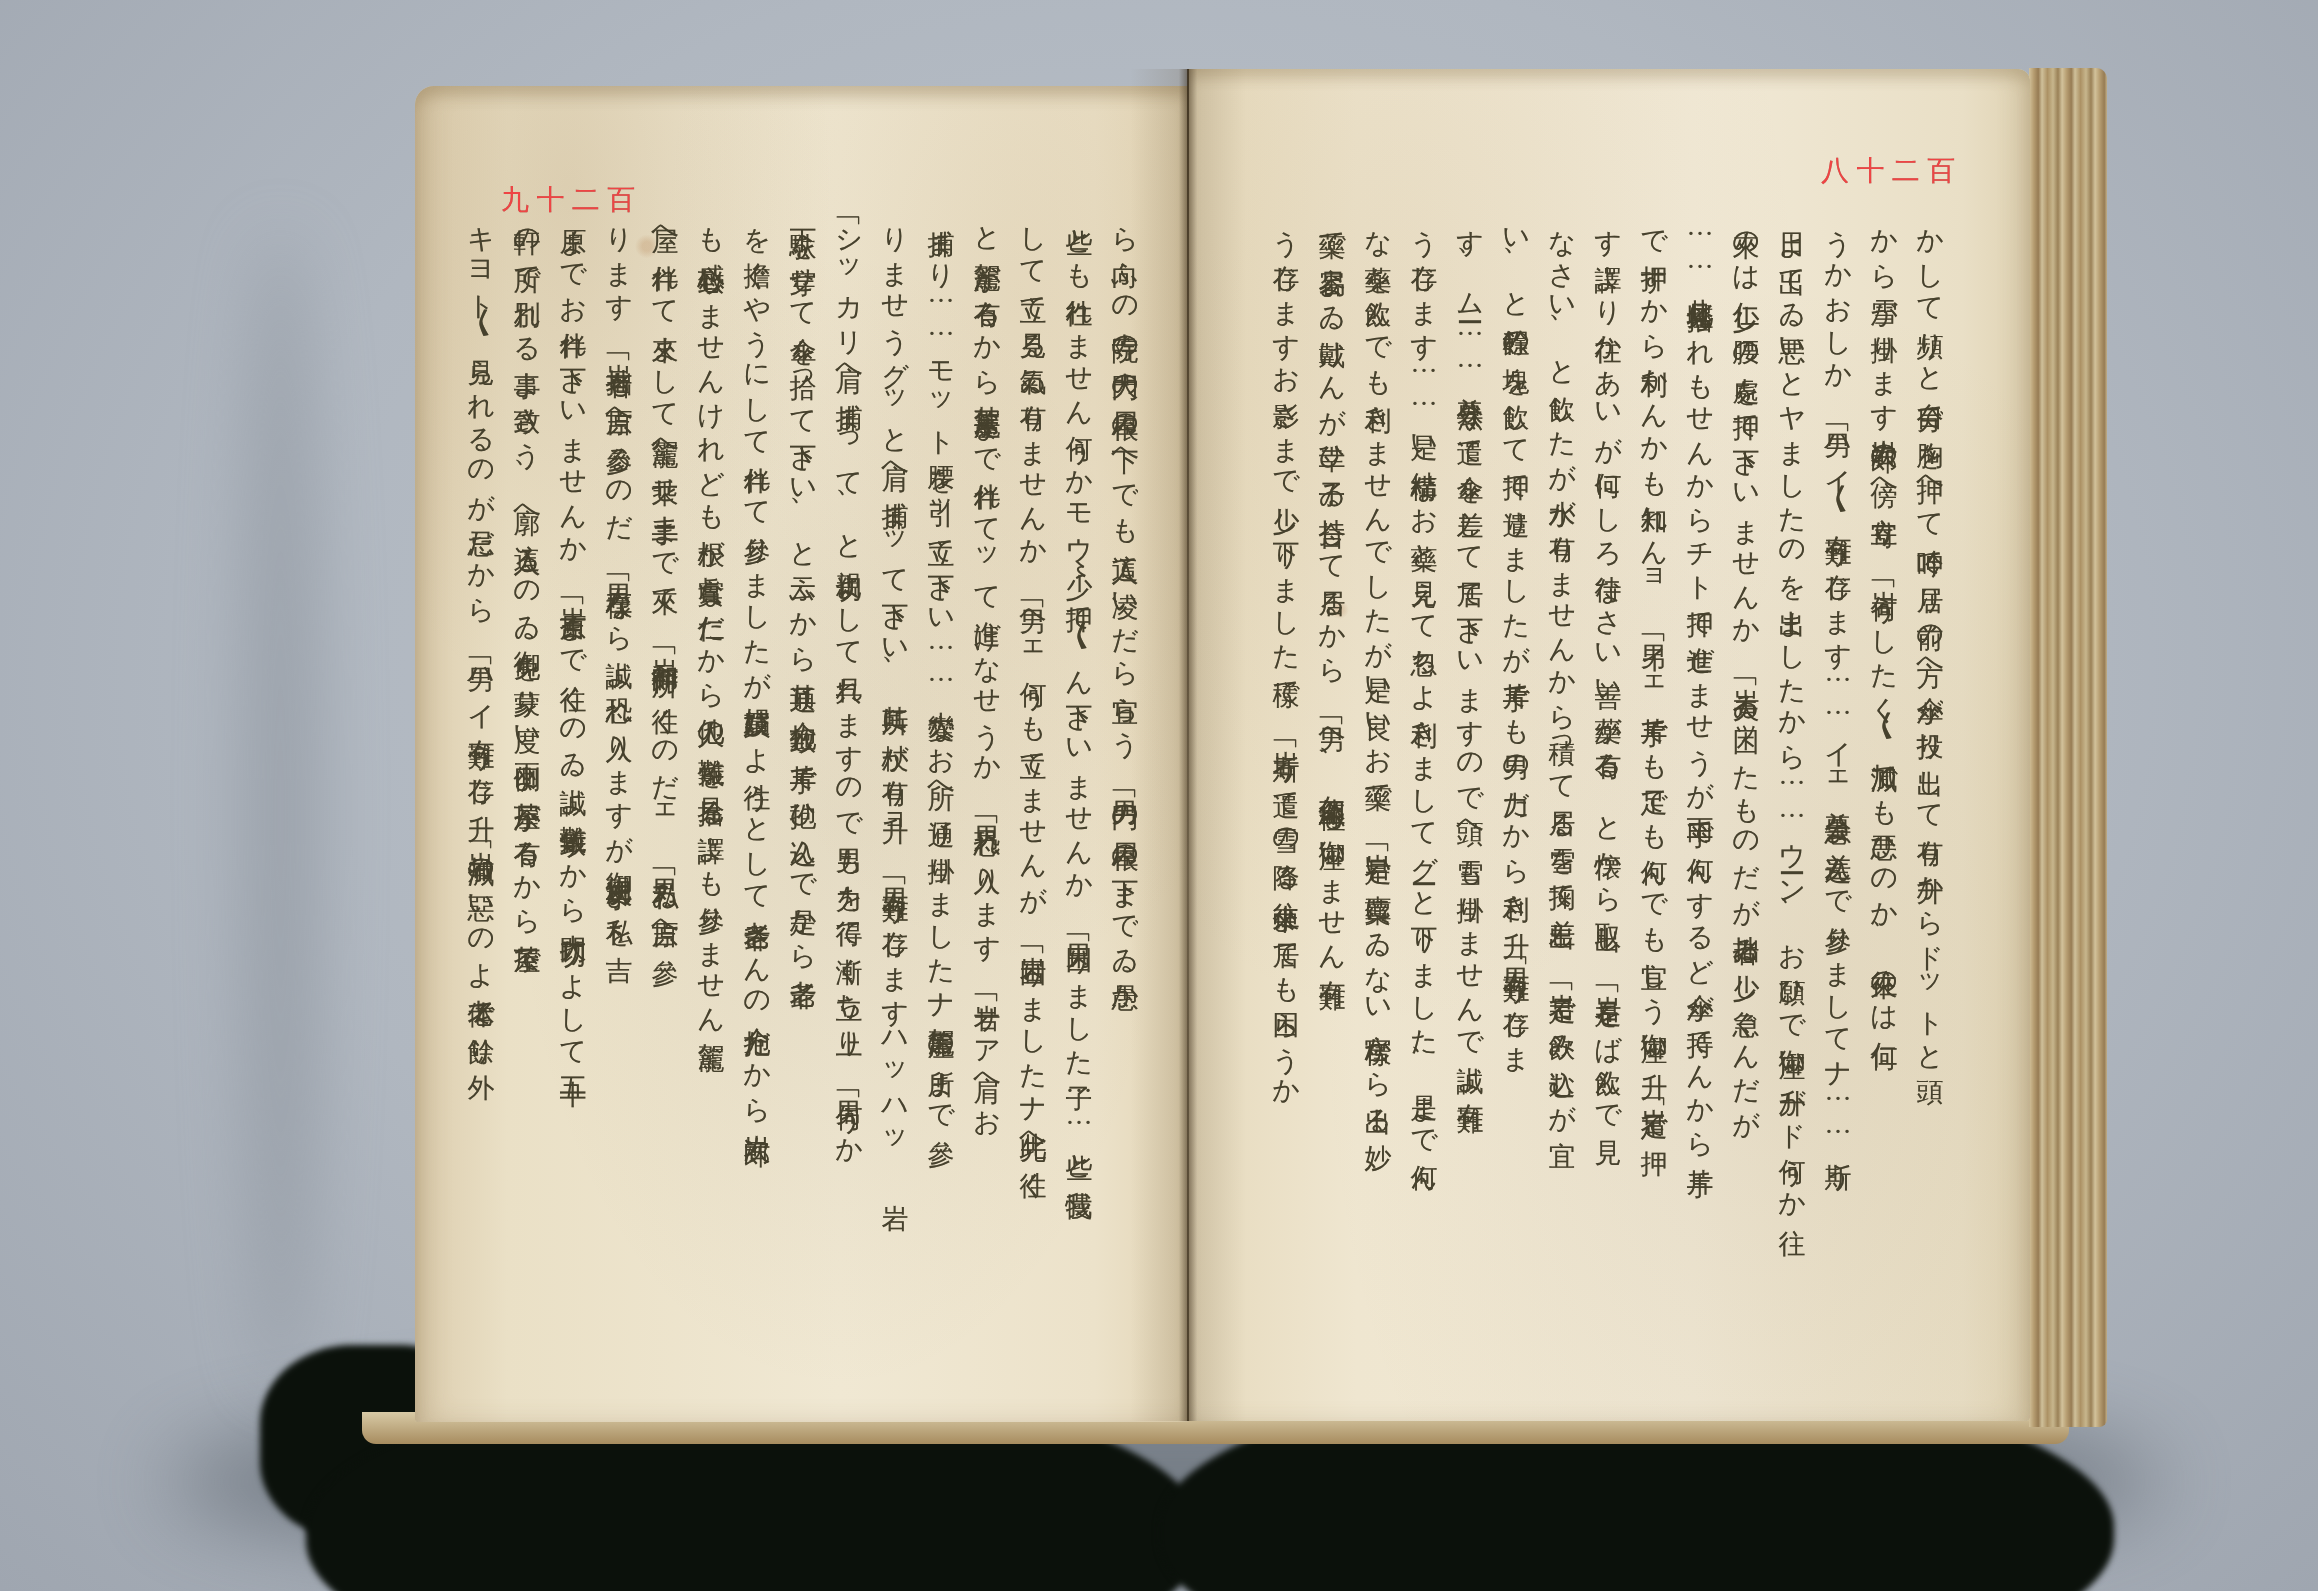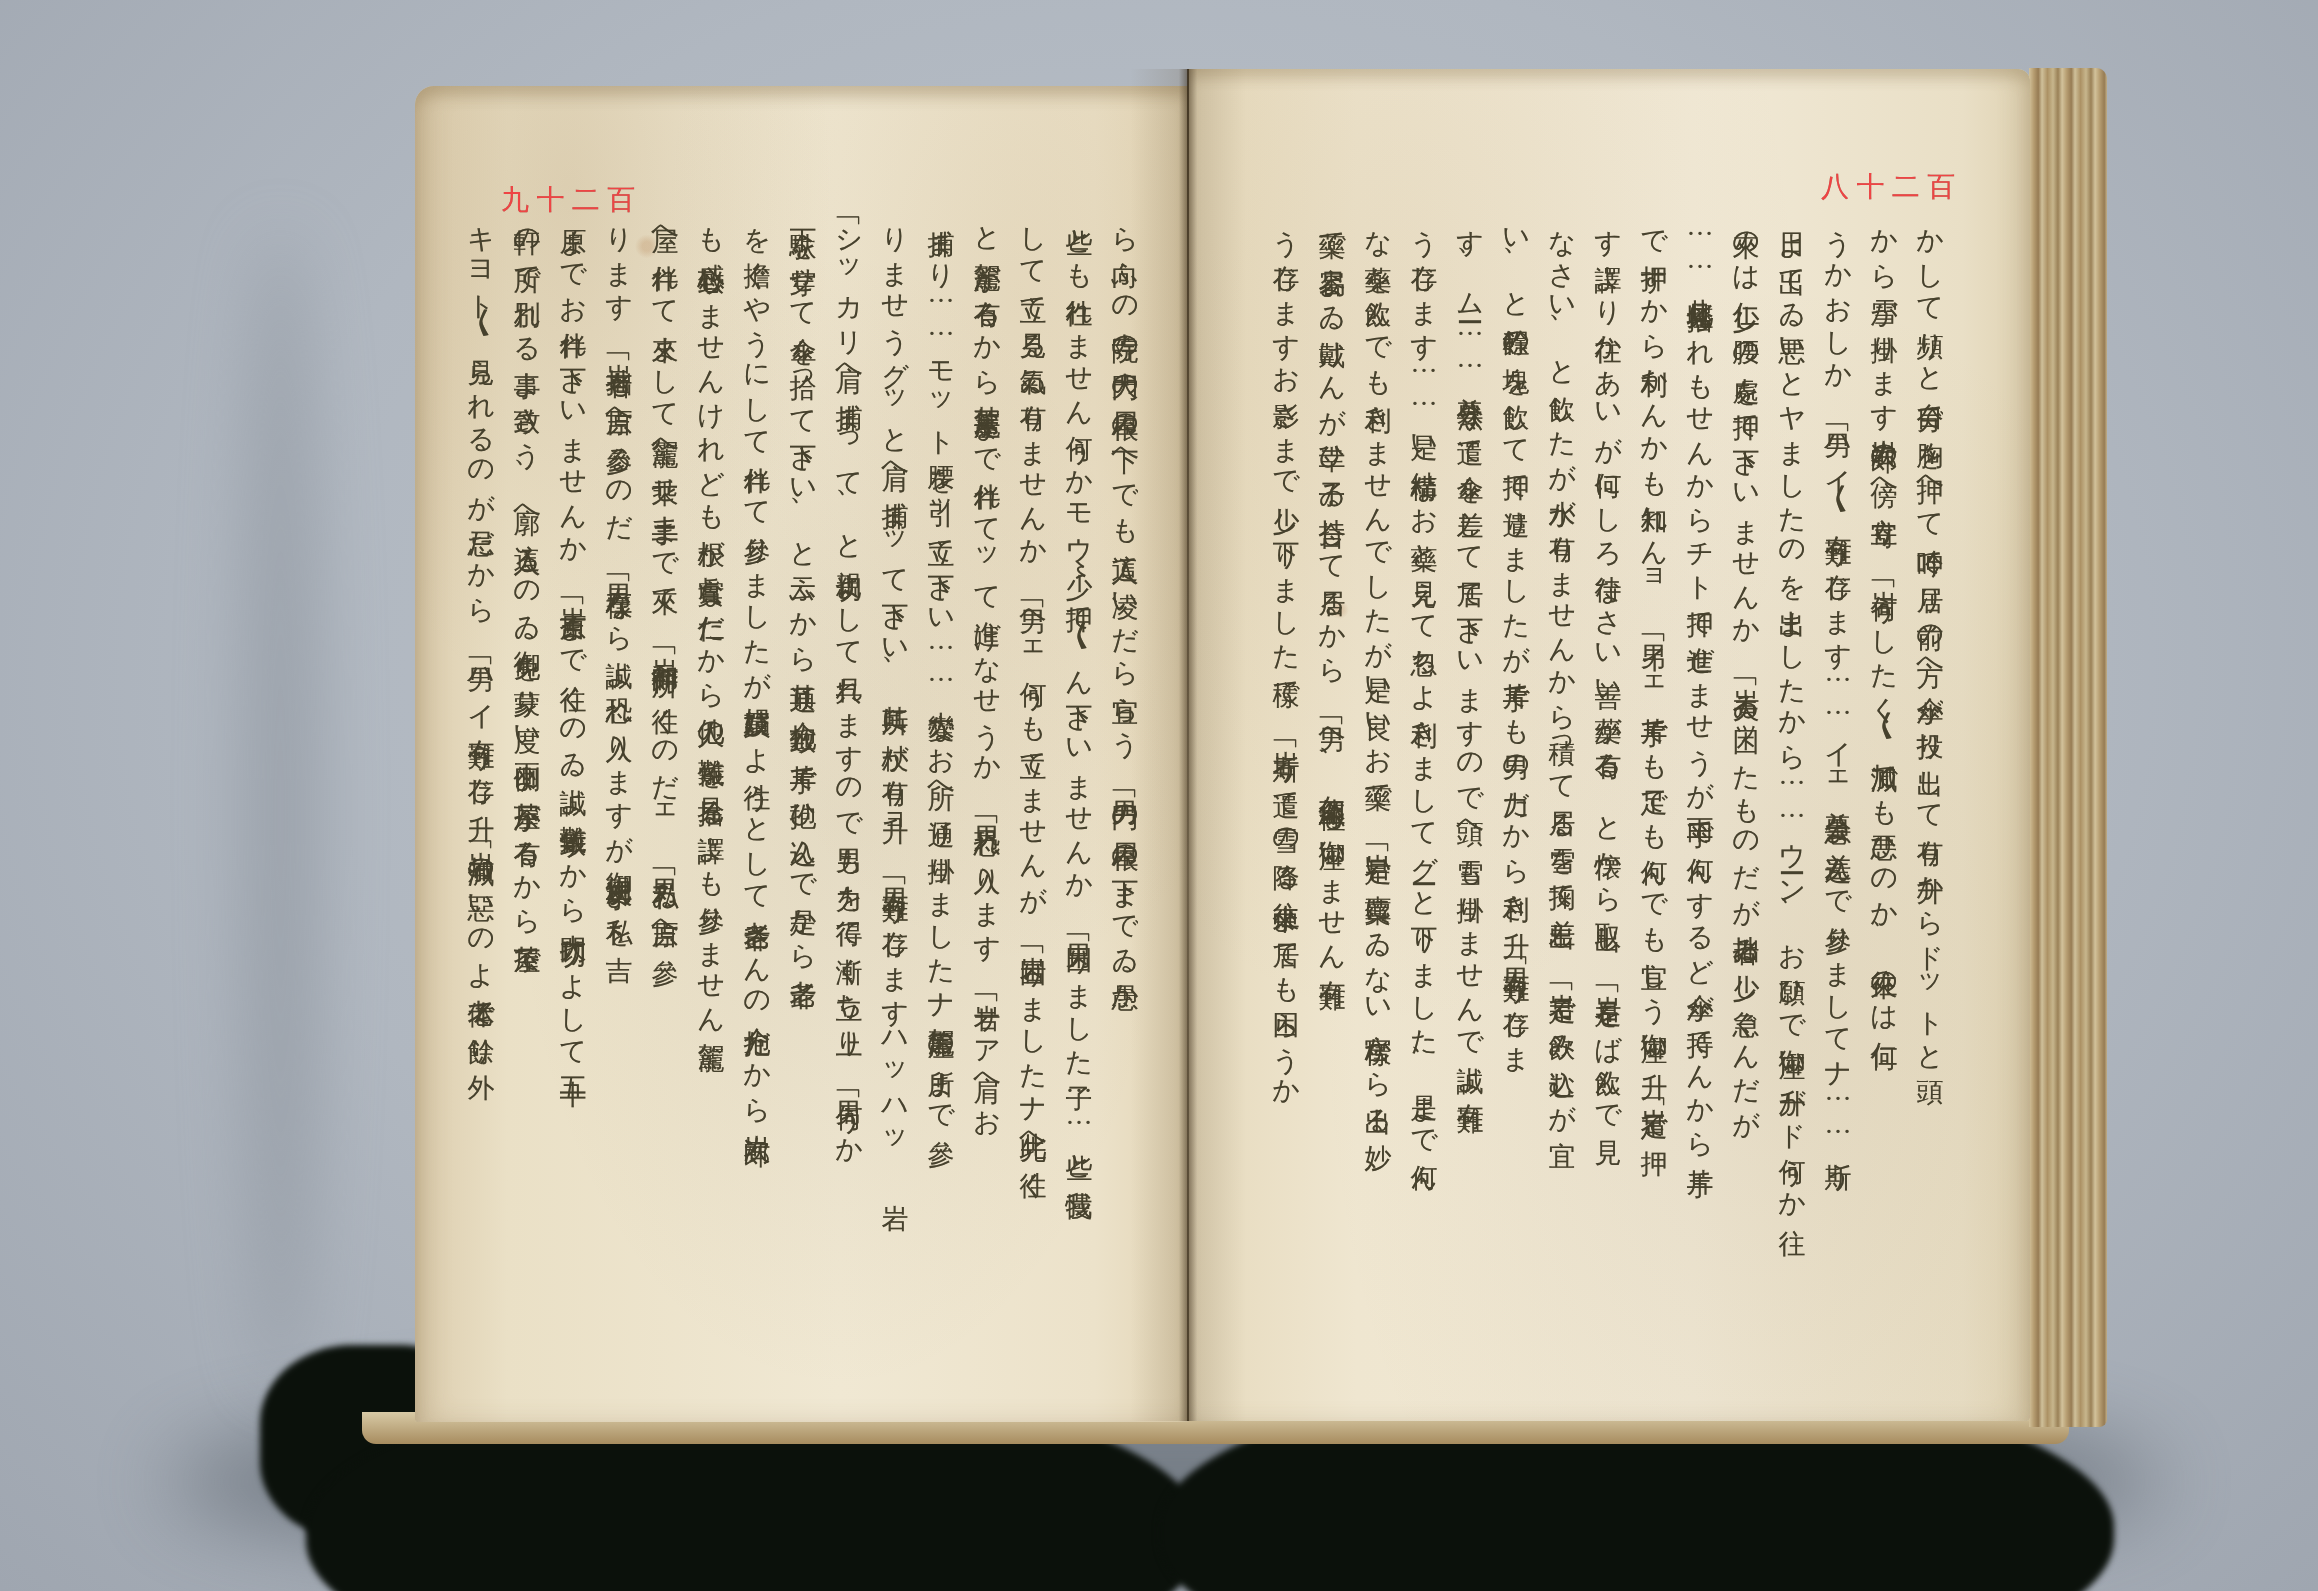--- a/index.html
+++ b/index.html
@@ -83,21 +83,21 @@
   .gutter-line{
     position:absolute;left:895px;top:9.3px;width:2.3px;height:1352px;
     background:linear-gradient(180deg, rgba(50,38,20,.75), rgba(50,38,20,.25) 60%, rgba(50,38,20,.7));
   }
   
   .folio{
     position:absolute;color:#ef4444;font-size:28px;letter-spacing:7.4px;
     white-space:nowrap;text-shadow:0 0 0.5px rgba(60,50,30,.5);
   }
   .folio-left{left:209px;top:121px;}
-  .folio-right{left:1529px;top:108px;}
+  .folio-right{left:1529px;top:92px;}
   
   .vtext{
     position:absolute;writing-mode:vertical-rl;text-orientation:upright;
     overflow:hidden;color:#46412d;
     font-size:27px;line-height:1.0;letter-spacing:2.8px;
     text-shadow:0 0 0.5px rgba(70,60,40,.45);
   }
   .vtext-left{left:160px;top:148px;width:686px;height:1201px;}
   .vtext-right{left:960px;top:151px;width:691px;height:1201px;}
   .col{margin:0 0 0 19px;height:100%;}

